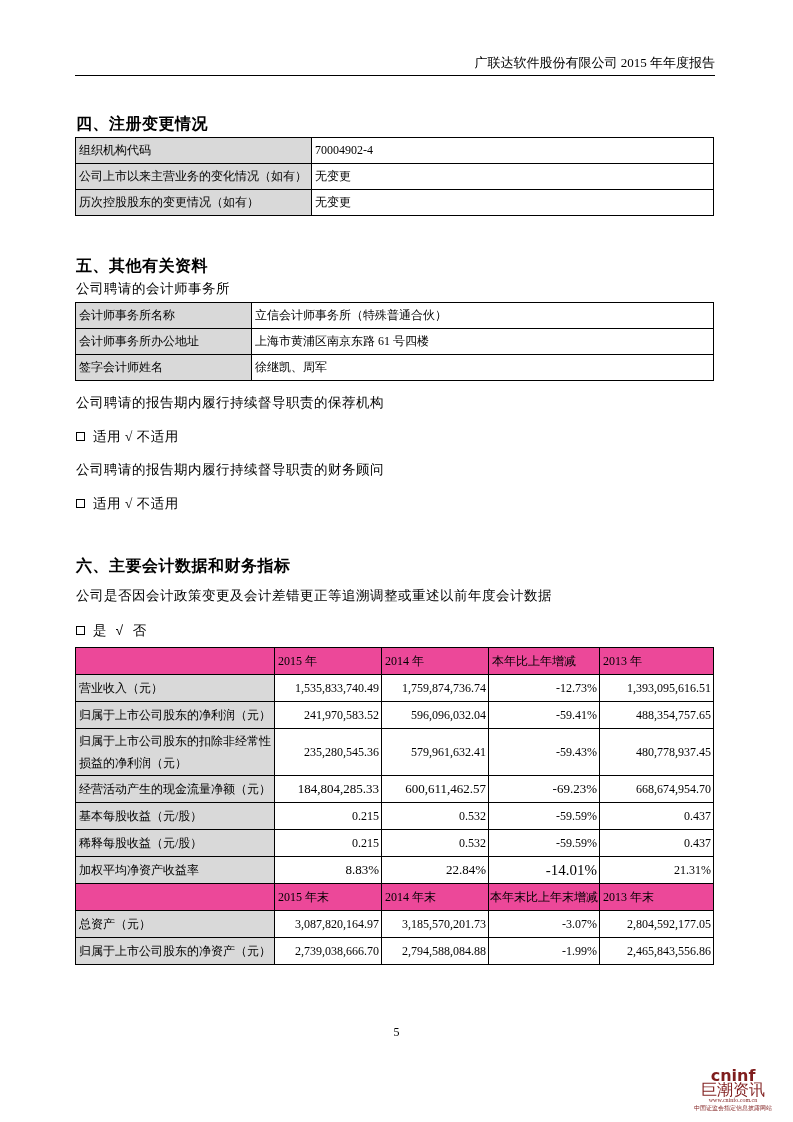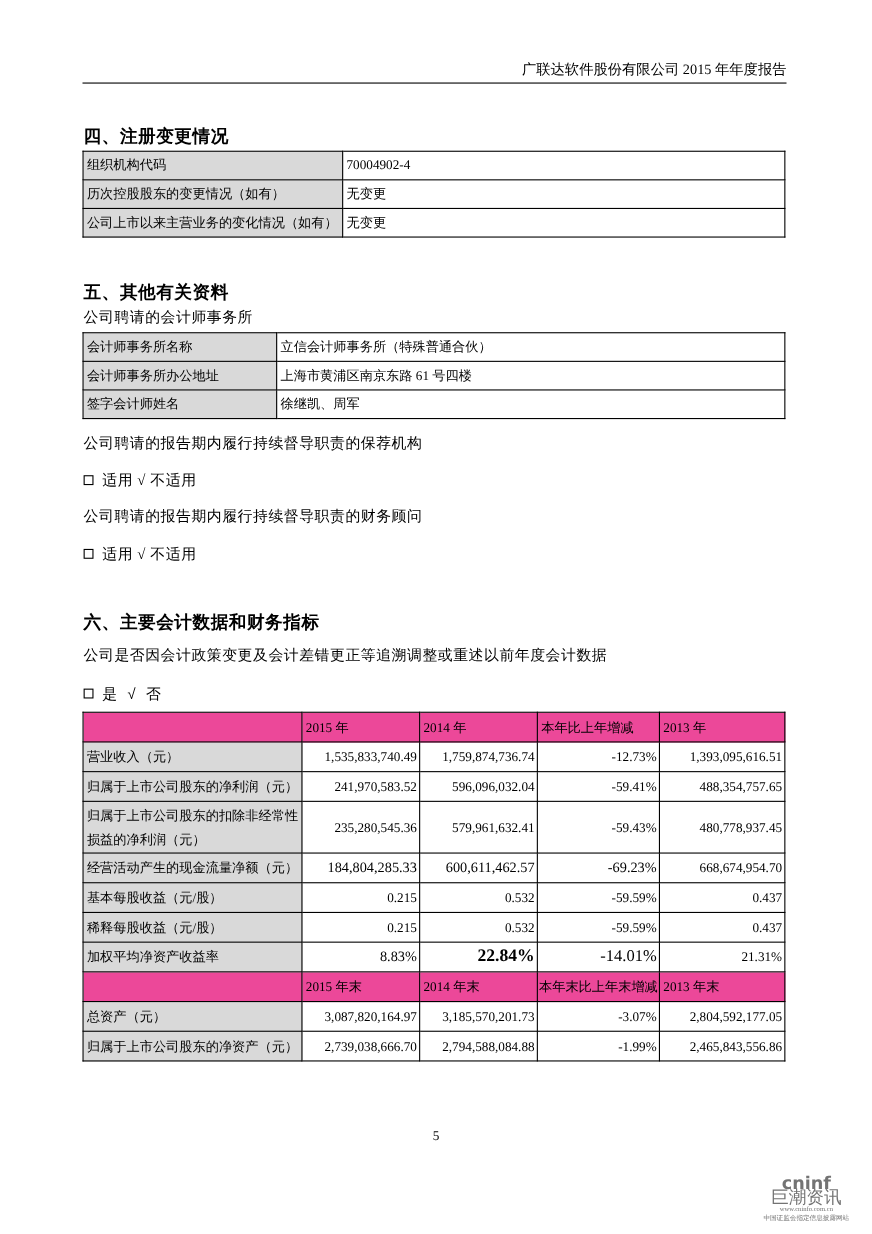--- a/index.html
+++ b/index.html
@@ -23,44 +23,44 @@
       display: inline-block; width: 7px; height: 7px; border: 1px solid #000;
       margin-right: 8px; vertical-align: middle; position: relative; top: -1px;
     }
     table { border-collapse: collapse; position: absolute; left: 75px; font-size: 12px; }
     td { border: 1px solid #000; padding: 0 3px; height: 26px; vertical-align: middle; }
     td.lbl { background: #d9d9d9; }
     td.num { text-align: right; padding-right: 2px; white-space: nowrap; }
     td.hd { text-align: left; background: #ec4899; }
     .tbl-reg td { height: 25px; }
     .page-num { position: absolute; left: 0; width: 793px; top: 1025px; text-align: center; font-size: 12px; }
-    .wm { position: absolute; right: 10px; top: 1068px; width: 100px; text-align: center; color: #737373; }
+    .wm { position: absolute; right: 10px; top: 1068px; width: 100px; text-align: center; color: #7f1d1d; }
     .wm .logo { font-family: "DejaVu Sans", sans-serif; font-weight: bold; font-size: 16px; line-height: 16px; }
     .wm .cn { font-size: 16px; line-height: 12px; }
     .wm .url { font-size: 6px; line-height: 8px; }
     .wm .org { font-size: 6px; line-height: 8px; }
   </style>
 </head>
 <body>
 
 <div class="header">广联达软件股份有限公司 2015 年年度报告</div>
 
 <div class="h1" style="top:98px;">四、注册变更情况</div>
 <table class="tbl-reg" style="top:137px; width:639px;">
   <tbody>
       <tr>
     <td class="lbl" style="width:229px;">组织机构代码</td>
     <td>70004902-4</td>
   </tr>
   <tr>
-    <td class="lbl">历次控股股东的变更情况（如有）</td>
+    <td class="lbl">公司上市以来主营业务的变化情况（如有）</td>
     <td>无变更</td>
   </tr>
   <tr>
-    <td class="lbl">公司上市以来主营业务的变化情况（如有）</td>
+    <td class="lbl">历次控股股东的变更情况（如有）</td>
     <td>无变更</td>
   </tr>
 </tbody>
   </table>
 
 <div class="h1" style="top:240px;">五、其他有关资料</div>
 <div class="para" style="top:280px;">公司聘请的会计师事务所</div>
 <table class="tbl-reg" style="top:302px; width:639px;">
   <tbody>
       <tr>
@@ -146,21 +146,21 @@
   <tr>
     <td class="lbl">稀释每股收益（元/股）</td>
     <td class="num">0.215</td>
     <td class="num">0.532</td>
     <td class="num">-59.59%</td>
     <td class="num">0.437</td>
   </tr>
   <tr>
     <td class="lbl">加权平均净资产收益率</td>
     <td class="num" style="font-size:13px;">8.83%</td>
-    <td class="num" style="font-size:16px;font-weight:bold;">22.84%</td>
+    <td class="num" style="font-size:13px;">22.84%</td>
     <td class="num" style="font-size:15px;">-14.01%</td>
     <td class="num">21.31%</td>
   </tr>
   <tr>
     <td class="hd"></td>
     <td class="hd">2015 年末</td>
     <td class="hd">2014 年末</td>
     <td class="hd" style="white-space:nowrap; padding:0 1px;">本年末比上年末增减</td>
     <td class="hd">2013 年末</td>
   </tr>

